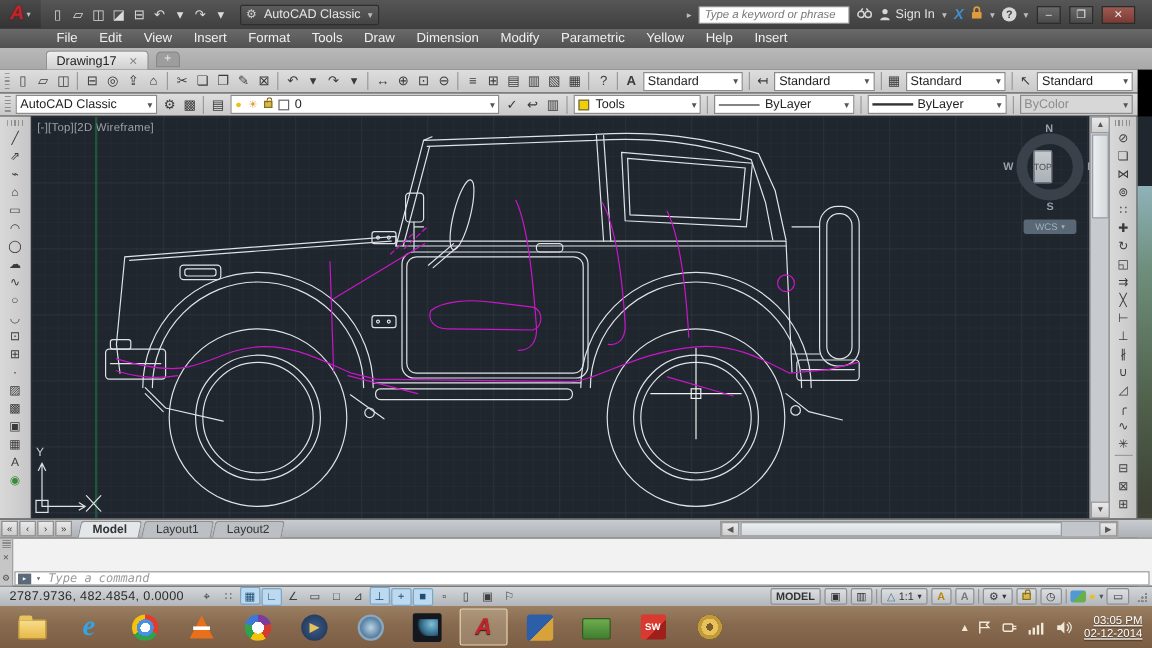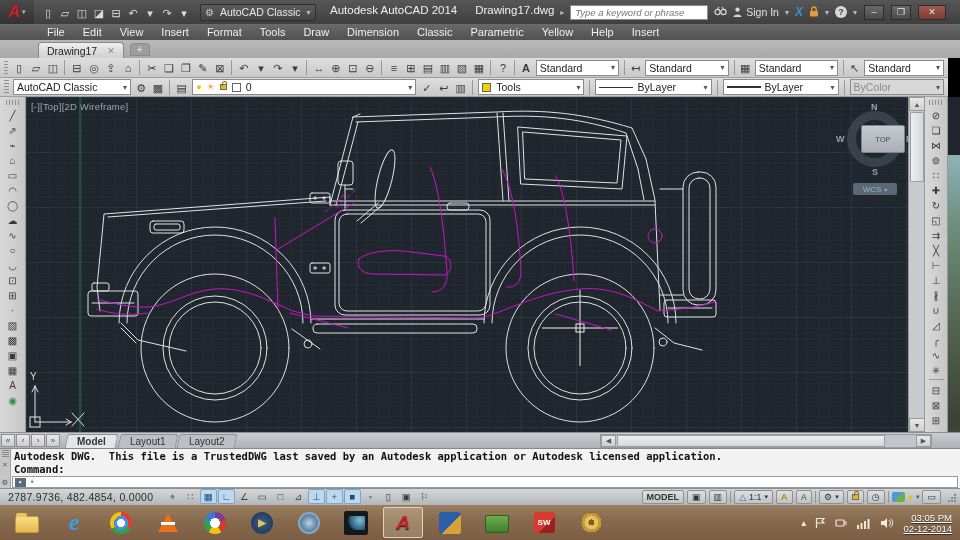--- a/index.html
+++ b/index.html
@@ -15,21 +15,21 @@
     background:linear-gradient(#4a4a4a,#333);}
   #acad-logo .a{color:#c2252b;font-weight:bold;font-size:16px;font-style:italic;
     text-shadow:0 0 2px #7d1114;}
   .qat{display:flex;align-items:center;gap:1px;margin-left:6px;}
   .qat .tbi{color:#dcdcdc;width:16px;}
   #ws-dd{margin-left:8px;background:linear-gradient(#5c5c5c,#444);border:1px solid #2e2e2e;
     border-radius:2px;height:17px;display:flex;align-items:center;padding:0 4px;gap:6px;font-size:10.5px;}
   #ws-dd .gear{font-size:10px;color:#cfcfcf;}
   #title-text{position:absolute;left:330px;top:4px;display:flex;gap:18px;font-size:11.5px;color:#efefef;}
   #infocenter{position:absolute;right:14px;top:2px;display:flex;align-items:center;gap:6px;height:20px;}
-  #search-box{width:138px;height:15px;font-size:9.5px;border:1px solid #8d8d8d;border-radius:1px;
+  #search-box{width:126px;height:15px;font-size:9.5px;border:1px solid #8d8d8d;border-radius:1px;
     padding:0 4px;font-style:italic;color:#555;background:#fff;font-family:"Liberation Sans",sans-serif;}
   #search-box::placeholder{color:#777;font-style:italic;}
   .ic-sym{color:#d7d7d7;font-size:11px;}
   .signin{display:flex;align-items:center;gap:4px;font-size:10.5px;color:#e2e2e2;}
   .head-dd{color:#bbb;font-size:8px;}
   .x-logo{color:#3f8fd2;font-weight:bold;font-size:12px;font-style:italic;}
   .lock-glyph{color:#e09b3d;font-size:11px;}
   .help-glyph{background:#d8d8d8;color:#444;border-radius:50%;width:12px;height:12px;font-size:9px;
     display:inline-flex;align-items:center;justify-content:center;font-weight:bold;}
   .winbtn{width:20px;height:15px;border:1px solid #2c2c2c;background:linear-gradient(#6a6a6a,#4a4a4a);
@@ -91,21 +91,21 @@
       linear-gradient(rgba(140,160,185,.035) 1px,transparent 1px),
       linear-gradient(90deg,rgba(140,160,185,.035) 1px,transparent 1px);
     background-size:55px 55px,55px 55px,11px 11px,11px 11px;overflow:hidden;}
   #vp-label{left:5px;top:4px;color:#9aa2ab;font-size:9.5px;letter-spacing:.2px;}
   #jeep-svg{left:0;top:0;}
 
   
   #viewcube{left:816px;top:8px;width:68px;height:90px;}
   #vc-ring{position:absolute;left:5px;top:6px;width:56px;height:56px;border:9px solid #3a414b;
     border-radius:50%;}
-  #vc-top{position:absolute;left:19px;top:20px;width:44px;height:28px;background:linear-gradient(#c6cace,#aab0b6);
+  #vc-top{position:absolute;left:19px;top:20px;width:16px;height:28px;background:linear-gradient(#c6cace,#aab0b6);
     border:1px solid #7e858d;border-radius:2px;color:#4a4f55;font-size:7.5px;display:flex;
     align-items:center;justify-content:center;}
   .vc-l{position:absolute;color:#98a1ab;font-size:9px;font-weight:bold;}
   #vc-n{left:29px;top:-3px;}#vc-s{left:30px;top:62px;}#vc-w{left:-6px;top:29px;}#vc-e{left:64px;top:29px;}
   #wcs-pill{position:absolute;left:11px;top:78px;width:44px;height:12px;background:#5a6774;border-radius:2px;
     color:#9db1c2;font-size:8px;display:flex;align-items:center;justify-content:center;gap:3px;}
 
   
   #vscroll{left:908px;top:0;width:16px;height:335px;background:#c7cbcf;border-left:1px solid #9a9a9a;}
   .sb-btn{width:16px;height:14px;background:linear-gradient(#e9e9e9,#cfcfcf);border:1px solid #9a9a9a;
@@ -231,24 +231,20 @@
         <span class="tbi">↶</span>
         <span class="tbi">▾</span>
         <span class="tbi">↷</span>
         <span class="tbi">▾</span>
       </div>
     <div id="ws-dd">
       <span class="gear">⚙</span>
       <span>AutoCAD Classic</span>
       <span class="head-dd">▾</span>
     </div>
-    <div id="title-text">
-      <span>Autodesk AutoCAD 2014</span>
-      <span>Drawing17.dwg</span>
-    </div>
     <div id="infocenter">
       <span class="head-dd">▸</span>
       <input id="search-box" placeholder="Type a keyword or phrase" style="">
       <span class="ic-sym">
         <svg width="13" height="10" viewBox="0 0 13 10">
             <circle cx="3.5" cy="6" r="2.6" fill="none" stroke="#d7d7d7" stroke-width="1.2"></circle>
             <circle cx="9.5" cy="6" r="2.6" fill="none" stroke="#d7d7d7" stroke-width="1.2"></circle>
             <path d="M3.5 3 L5 1 M9.5 3 L8 1" stroke="#d7d7d7" stroke-width="1.2"></path>
           </svg>
       </span>
@@ -278,21 +274,21 @@
 
   <div id="menubar" class="abs">
       <span class="menu-item">File</span>
       <span class="menu-item">Edit</span>
       <span class="menu-item">View</span>
       <span class="menu-item">Insert</span>
       <span class="menu-item">Format</span>
       <span class="menu-item">Tools</span>
       <span class="menu-item">Draw</span>
       <span class="menu-item">Dimension</span>
-      <span class="menu-item">Classic</span>
+      <span class="menu-item">Modify</span>
       <span class="menu-item">Parametric</span>
       <span class="menu-item">Yellow</span>
       <span class="menu-item">Help</span>
       <span class="menu-item">Insert</span>
     </div>
 
   <div id="filetabs" class="abs">
     <div id="dwg-tab">
       <span>Drawing17</span>
       <span class="x">✕</span>
@@ -602,25 +598,24 @@
       <div class="sb-btn" id="hs-r">▶</div>
     </div>
   </div>
 
   <div id="cmd" class="abs">
     <div id="cmd-gutter">
       <div id="cmd-grip"></div>
       <span id="cmd-close">✕</span>
       <span id="cmd-wrench">⚙</span>
     </div>
-    <div id="cmd-hist"><span>Autodesk DWG.  This file is a TrustedDWG last saved by an Autodesk application or Autodesk licensed application.</span>
-<span></span><span>Command:</span></div>
     <div id="cmd-input-row">
       <span id="cmd-badge">▸</span>
       <span id="cmd-dd">▾</span>
+      <input id="cmd-input" placeholder="Type a command" style="">
     </div>
   </div>
 
   <div id="status" class="abs">
     <span id="coords">2787.9736, 482.4854, 0.0000</span>
     <span id="status-toggles"><span class="stgl">⌖</span><span class="stgl">∷</span><span class="stgl on">▦</span><span class="stgl on">∟</span><span class="stgl">∠</span><span class="stgl">▭</span><span class="stgl">□</span><span class="stgl">⊿</span><span class="stgl on">⊥</span><span class="stgl on">+</span><span class="stgl on">■</span><span class="stgl">▫</span><span class="stgl">▯</span><span class="stgl">▣</span><span class="stgl">⚐</span></span>
     <div id="status-right">
       <span class="st-btn" style="font-weight:bold;">MODEL</span>
       <span class="st-btn">▣</span>
       <span class="st-btn">▥</span>

